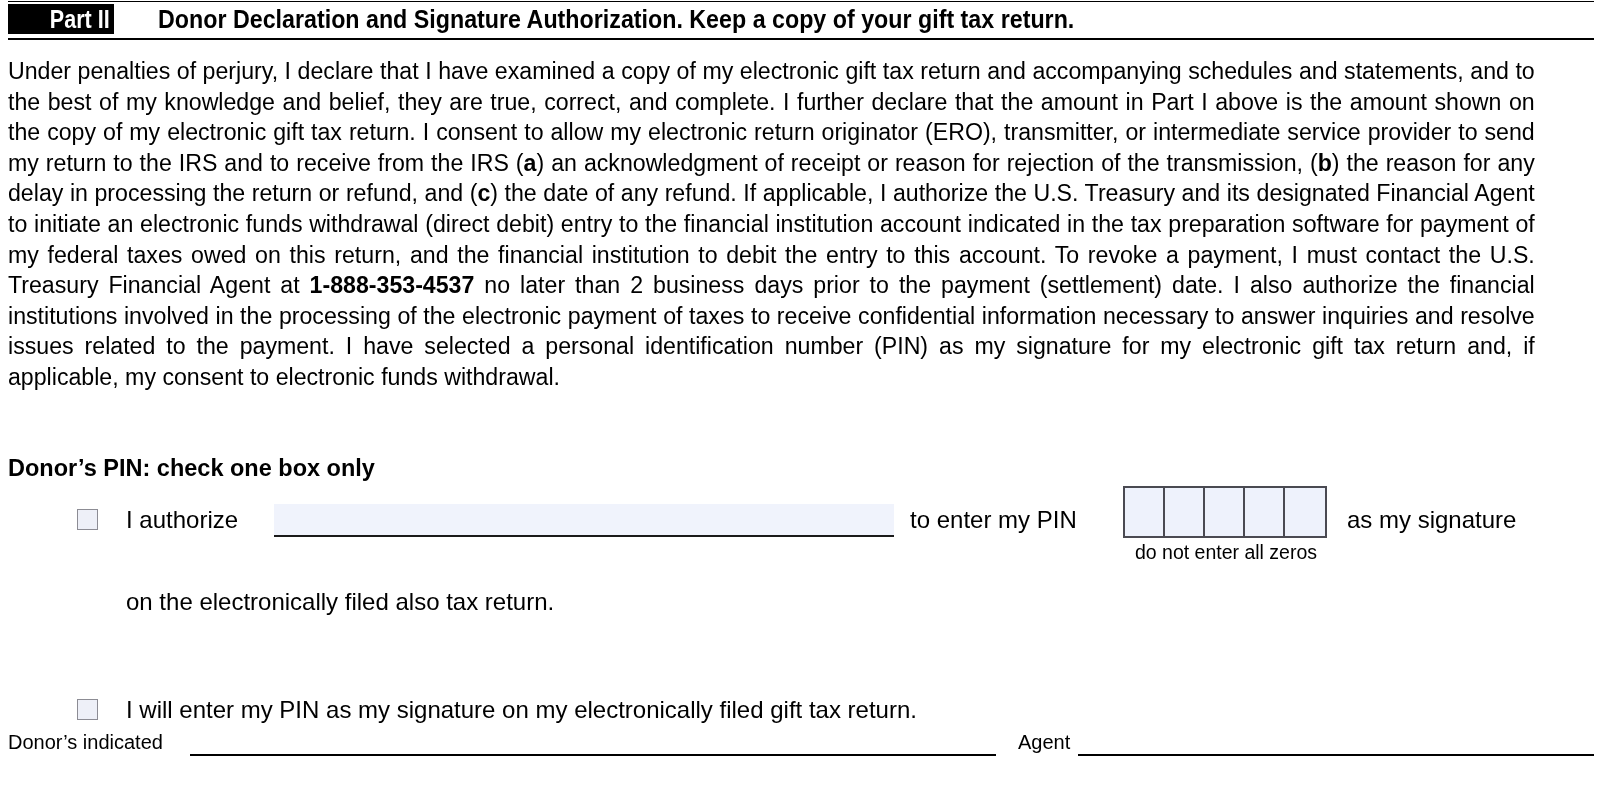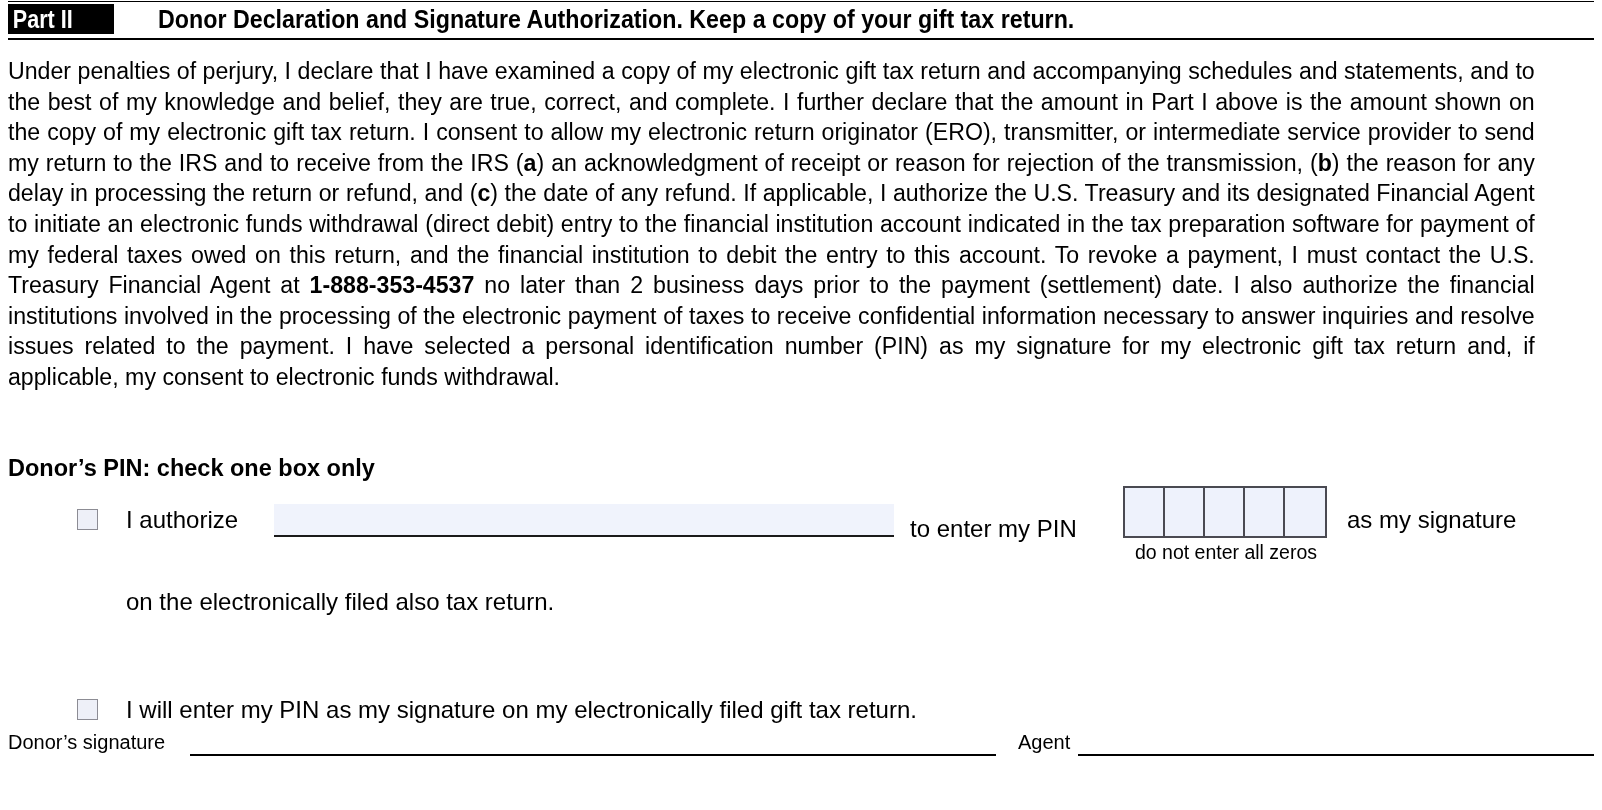--- a/index.html
+++ b/index.html
@@ -34,21 +34,21 @@
   }
   #part-badge {
     position: absolute;
     left: 8px;
     top: 4px;
     width: 106px;
     height: 30px;
     background: #000000;
     display: flex;
     align-items: center;
-    justify-content: flex-start;
+    justify-content: flex-end;
   }
   #part-badge-label {
     color: #ffffff;
     font-size: 25px;
     font-weight: bold;
     letter-spacing: 0px;
     transform: scaleX(0.86);
     transform-origin: center;
     line-height: 1;
     white-space: nowrap;
@@ -151,21 +151,21 @@
     width: 620px;
     text-align: center;
     font-size: 19.5px;
     font-weight: bold;
     white-space: nowrap;
   }
 
   #label-to-enter-my-pin {
     position: absolute;
     left: 910px;
-    top: 9px;
+    top: 0px;
     font-size: 24px;
     line-height: 42px;
     white-space: nowrap;
   }
 
   #pin-boxes {
     position: absolute;
     left: 1123px;
     top: -13px;
     display: flex;
@@ -307,17 +307,17 @@
 </div>
 
 <div id="option-one-continuation">on the electronically filed also tax return.</div>
 
 <div id="option-two-row">
   <div class="form-checkbox" id="checkbox-will-enter"></div>
   <div id="label-will-enter-pin">I will enter my PIN as my signature on my electronically filed gift tax return.</div>
 </div>
 
 <div id="signature-footer">
-  <div id="donor-signature-label">Donor’s signature</div>
+  <div id="donor-signature-label">Donor’s indicated</div>
   <div id="donor-signature-line"></div>
   <div id="date-label">Agent</div>
   <div id="date-line"></div>
 </div>
 
 </body></html>

